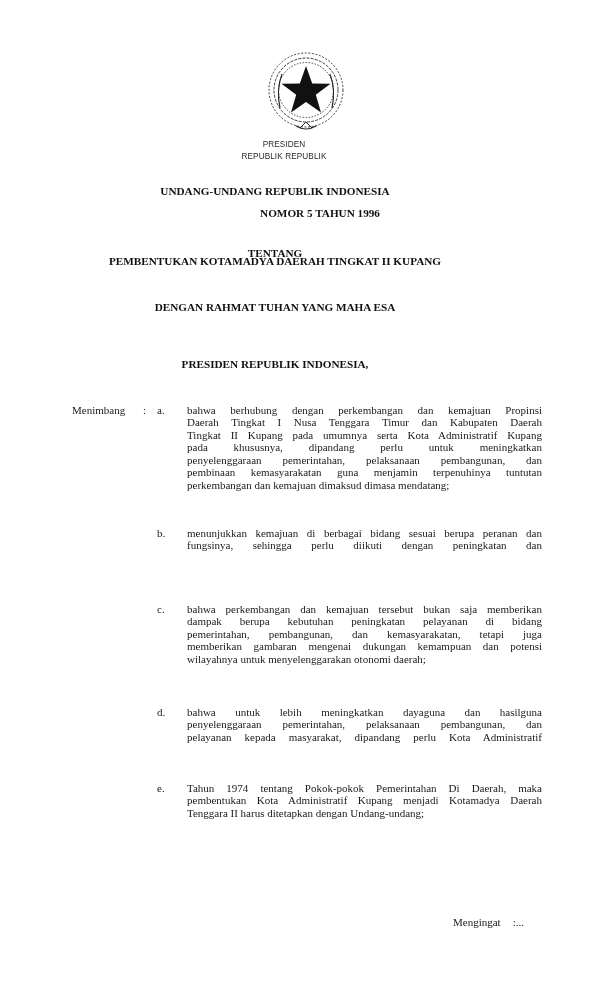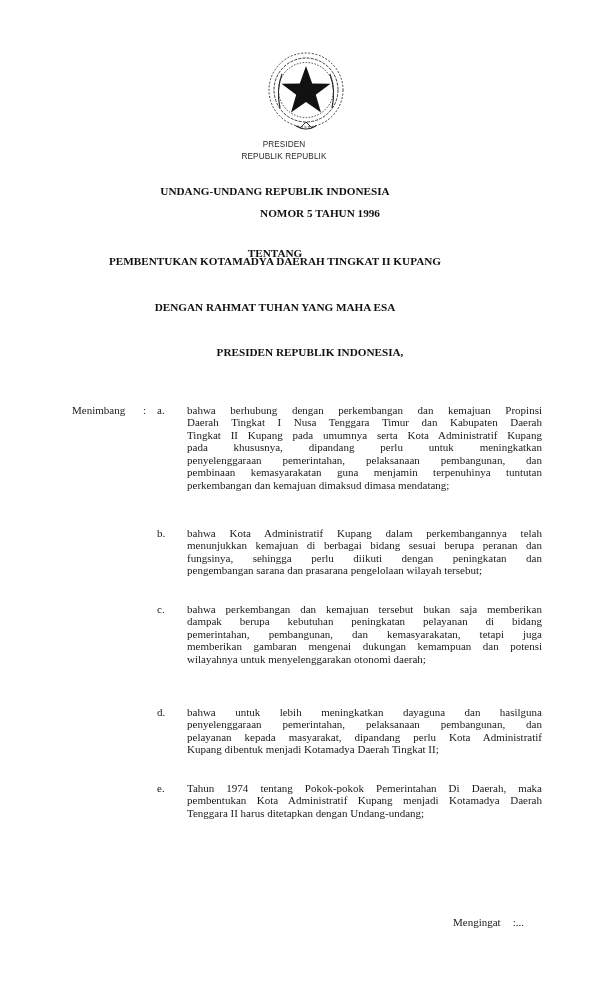--- a/index.html
+++ b/index.html
@@ -8,21 +8,21 @@
   .emblem { position: absolute; left: 266px; top: 48px; width: 80px; height: 88px; }
   .emblem svg { width: 100%; height: 100%; display: block; }
   .office { position: absolute; left: 0; width: 568px; text-align: center;
             font-family: "Liberation Sans", "DejaVu Sans", sans-serif;
             font-size: 8.2px; letter-spacing: 0.1px; color: #2a2a2a; }
   .office.l1 { top: 140px; }
   .office.l2 { top: 152px; }
   .title { position: absolute; left: 0; width: 550px; text-align: center;
            font-weight: bold; font-size: 11.2px; color: #111; }
   .t1 { top: 185px; } .t2 { top: 207px; margin-left: 45px; } .t3 { top: 231px; margin-top: 16px; } .t4 { top: 255px; }
-  .t5 { top: 301px; } .t6 { top: 346px; padding-left: 35px; }
+  .t5 { top: 301px; } .t6 { top: 358px; }
   .menimbang-label { position: absolute; left: 72px; top: 404px; font-size: 11px; }
   .colon { position: absolute; left: 143px; top: 404px; font-size: 11px; }
   .item { position: absolute; left: 157px; width: 385px; font-size: 11px; line-height: 12.45px; }
   .item .marker { position: absolute; left: 0; top: 0; }
   .item .body { margin-left: 30px; text-align: justify; }
   .item .body span.ln { display: block; text-align: justify; text-align-last: justify; }
   .item .body span.ln.last { text-align-last: left; }
   .ia { top: 404px; } .ib { top: 527px; } .ic { top: 603px; } .id { top: 706px; } .ie { top: 782px; }
   .next-page { position: absolute; left: 453px; top: 916px; font-size: 11px; }
   .next-page .c { margin-left: 12px; }
@@ -66,45 +66,42 @@
     <span class="ln">pada khususnya, dipandang perlu untuk meningkatkan</span>
     <span class="ln">penyelenggaraan pemerintahan, pelaksanaan pembangunan, dan</span>
     <span class="ln">pembinaan kemasyarakatan guna menjamin terpenuhinya tuntutan</span>
     <span class="ln last">perkembangan dan kemajuan dimaksud dimasa mendatang;</span>
   </div>
 </div>
 
 <div class="item ib">
   <span class="marker">b.</span>
   <div class="body">
-    <span class="ln">bahwa Kota Administratif Kupang dalam perkembangannya telah</span>
     <span class="ln">menunjukkan kemajuan di berbagai bidang sesuai berupa peranan dan</span>
     <span class="ln">fungsinya, sehingga perlu diikuti dengan peningkatan dan</span>
-    <span class="ln last">pengembangan sarana dan prasarana pengelolaan wilayah tersebut;</span>
   </div>
 </div>
 
 <div class="item ic">
   <span class="marker">c.</span>
   <div class="body">
     <span class="ln">bahwa perkembangan dan kemajuan tersebut bukan saja memberikan</span>
     <span class="ln">dampak berupa kebutuhan peningkatan pelayanan di bidang</span>
     <span class="ln">pemerintahan, pembangunan, dan kemasyarakatan, tetapi juga</span>
     <span class="ln">memberikan gambaran mengenai dukungan kemampuan dan potensi</span>
     <span class="ln last">wilayahnya untuk menyelenggarakan otonomi daerah;</span>
   </div>
 </div>
 
 <div class="item id">
   <span class="marker">d.</span>
   <div class="body">
     <span class="ln">bahwa untuk lebih meningkatkan dayaguna dan hasilguna</span>
     <span class="ln">penyelenggaraan pemerintahan, pelaksanaan pembangunan, dan</span>
     <span class="ln">pelayanan kepada masyarakat, dipandang perlu Kota Administratif</span>
-    <span class="ln last">Kupang dibentuk menjadi Kotamadya Daerah Tingkat II;</span>
   </div>
 </div>
 
 <div class="item ie">
   <span class="marker">e.</span>
   <div class="body">
     <span class="ln">Tahun 1974 tentang Pokok-pokok Pemerintahan Di Daerah, maka</span>
     <span class="ln">pembentukan Kota Administratif Kupang menjadi Kotamadya Daerah</span>
     <span class="ln last">Tenggara II harus ditetapkan dengan Undang-undang;</span>
   </div>

